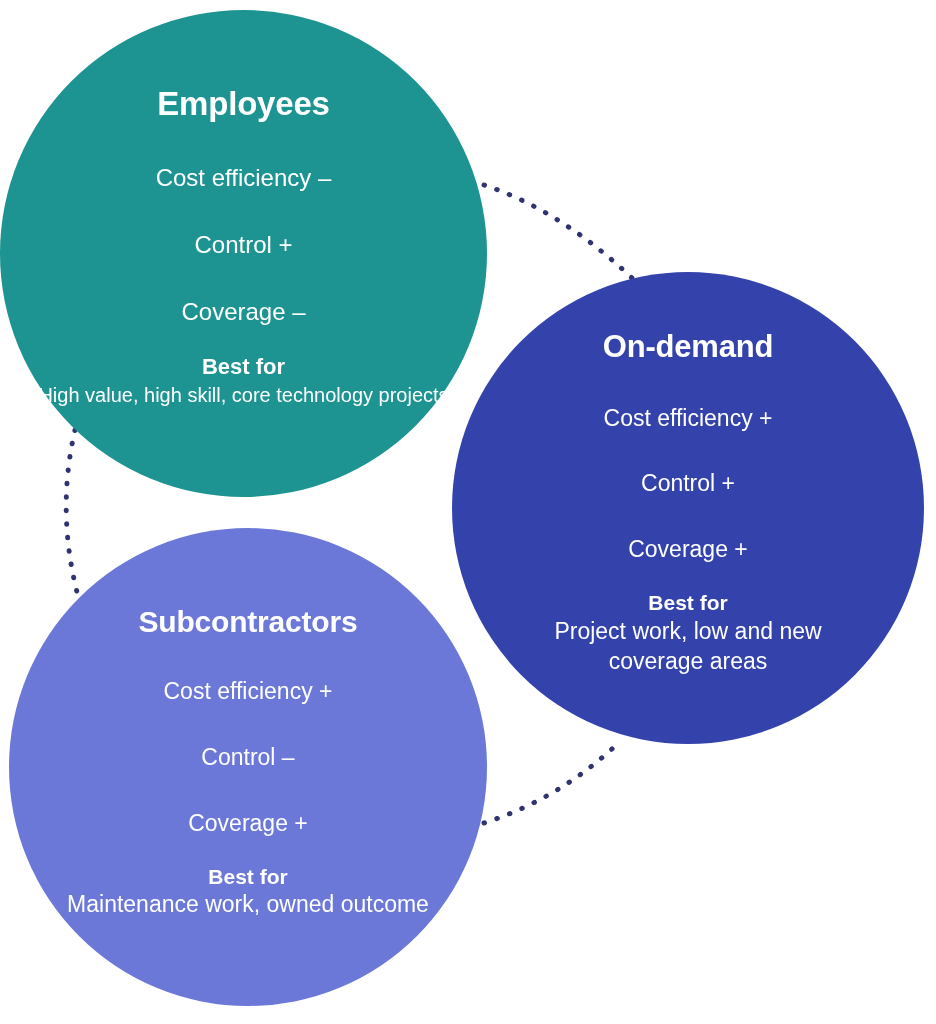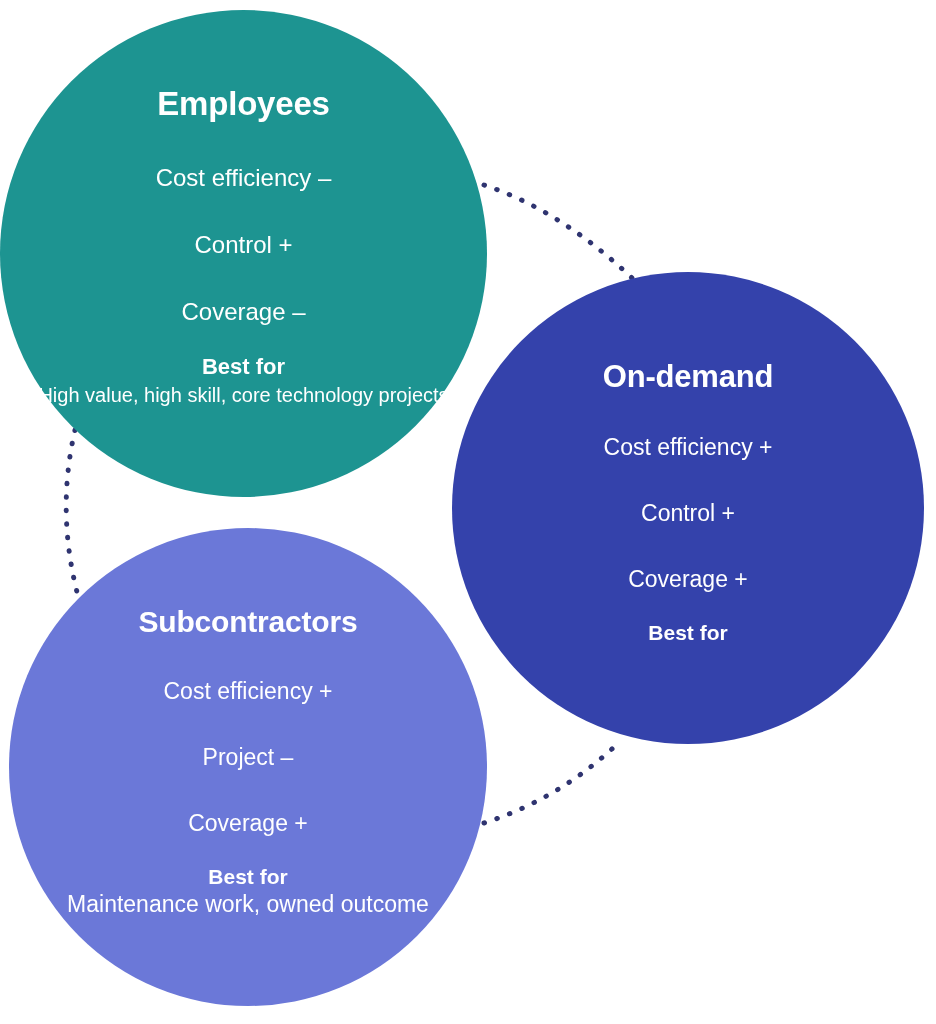--- a/index.html
+++ b/index.html
@@ -126,27 +126,28 @@
     </div>
   </div>
 
   <div class="bubble" id="bubble-ondemand" style="background: rgb(52, 66, 171);">
     <div class="bubble-inner">
       <div class="bubble-title">On-demand</div>
       <div class="attr-line">Cost efficiency +</div>
       <div class="attr-line">Control +</div>
       <div class="attr-line">Coverage +</div>
       <div class="best-for-label">Best for</div>
+      <div class="best-for-text">Project work, low and new coverage areas</div>
     </div>
   </div>
 
   <div class="bubble" id="bubble-subcontractors" style="background: rgb(107, 120, 216);">
     <div class="bubble-inner">
       <div class="bubble-title">Subcontractors</div>
       <div class="attr-line">Cost efficiency +</div>
-      <div class="attr-line">Project –</div>
+      <div class="attr-line">Control –</div>
       <div class="attr-line">Coverage +</div>
       <div class="best-for-label">Best for</div>
       <div class="best-for-text">Maintenance work, owned outcome</div>
     </div>
   </div>
 
 </div>
 
 </body></html>

